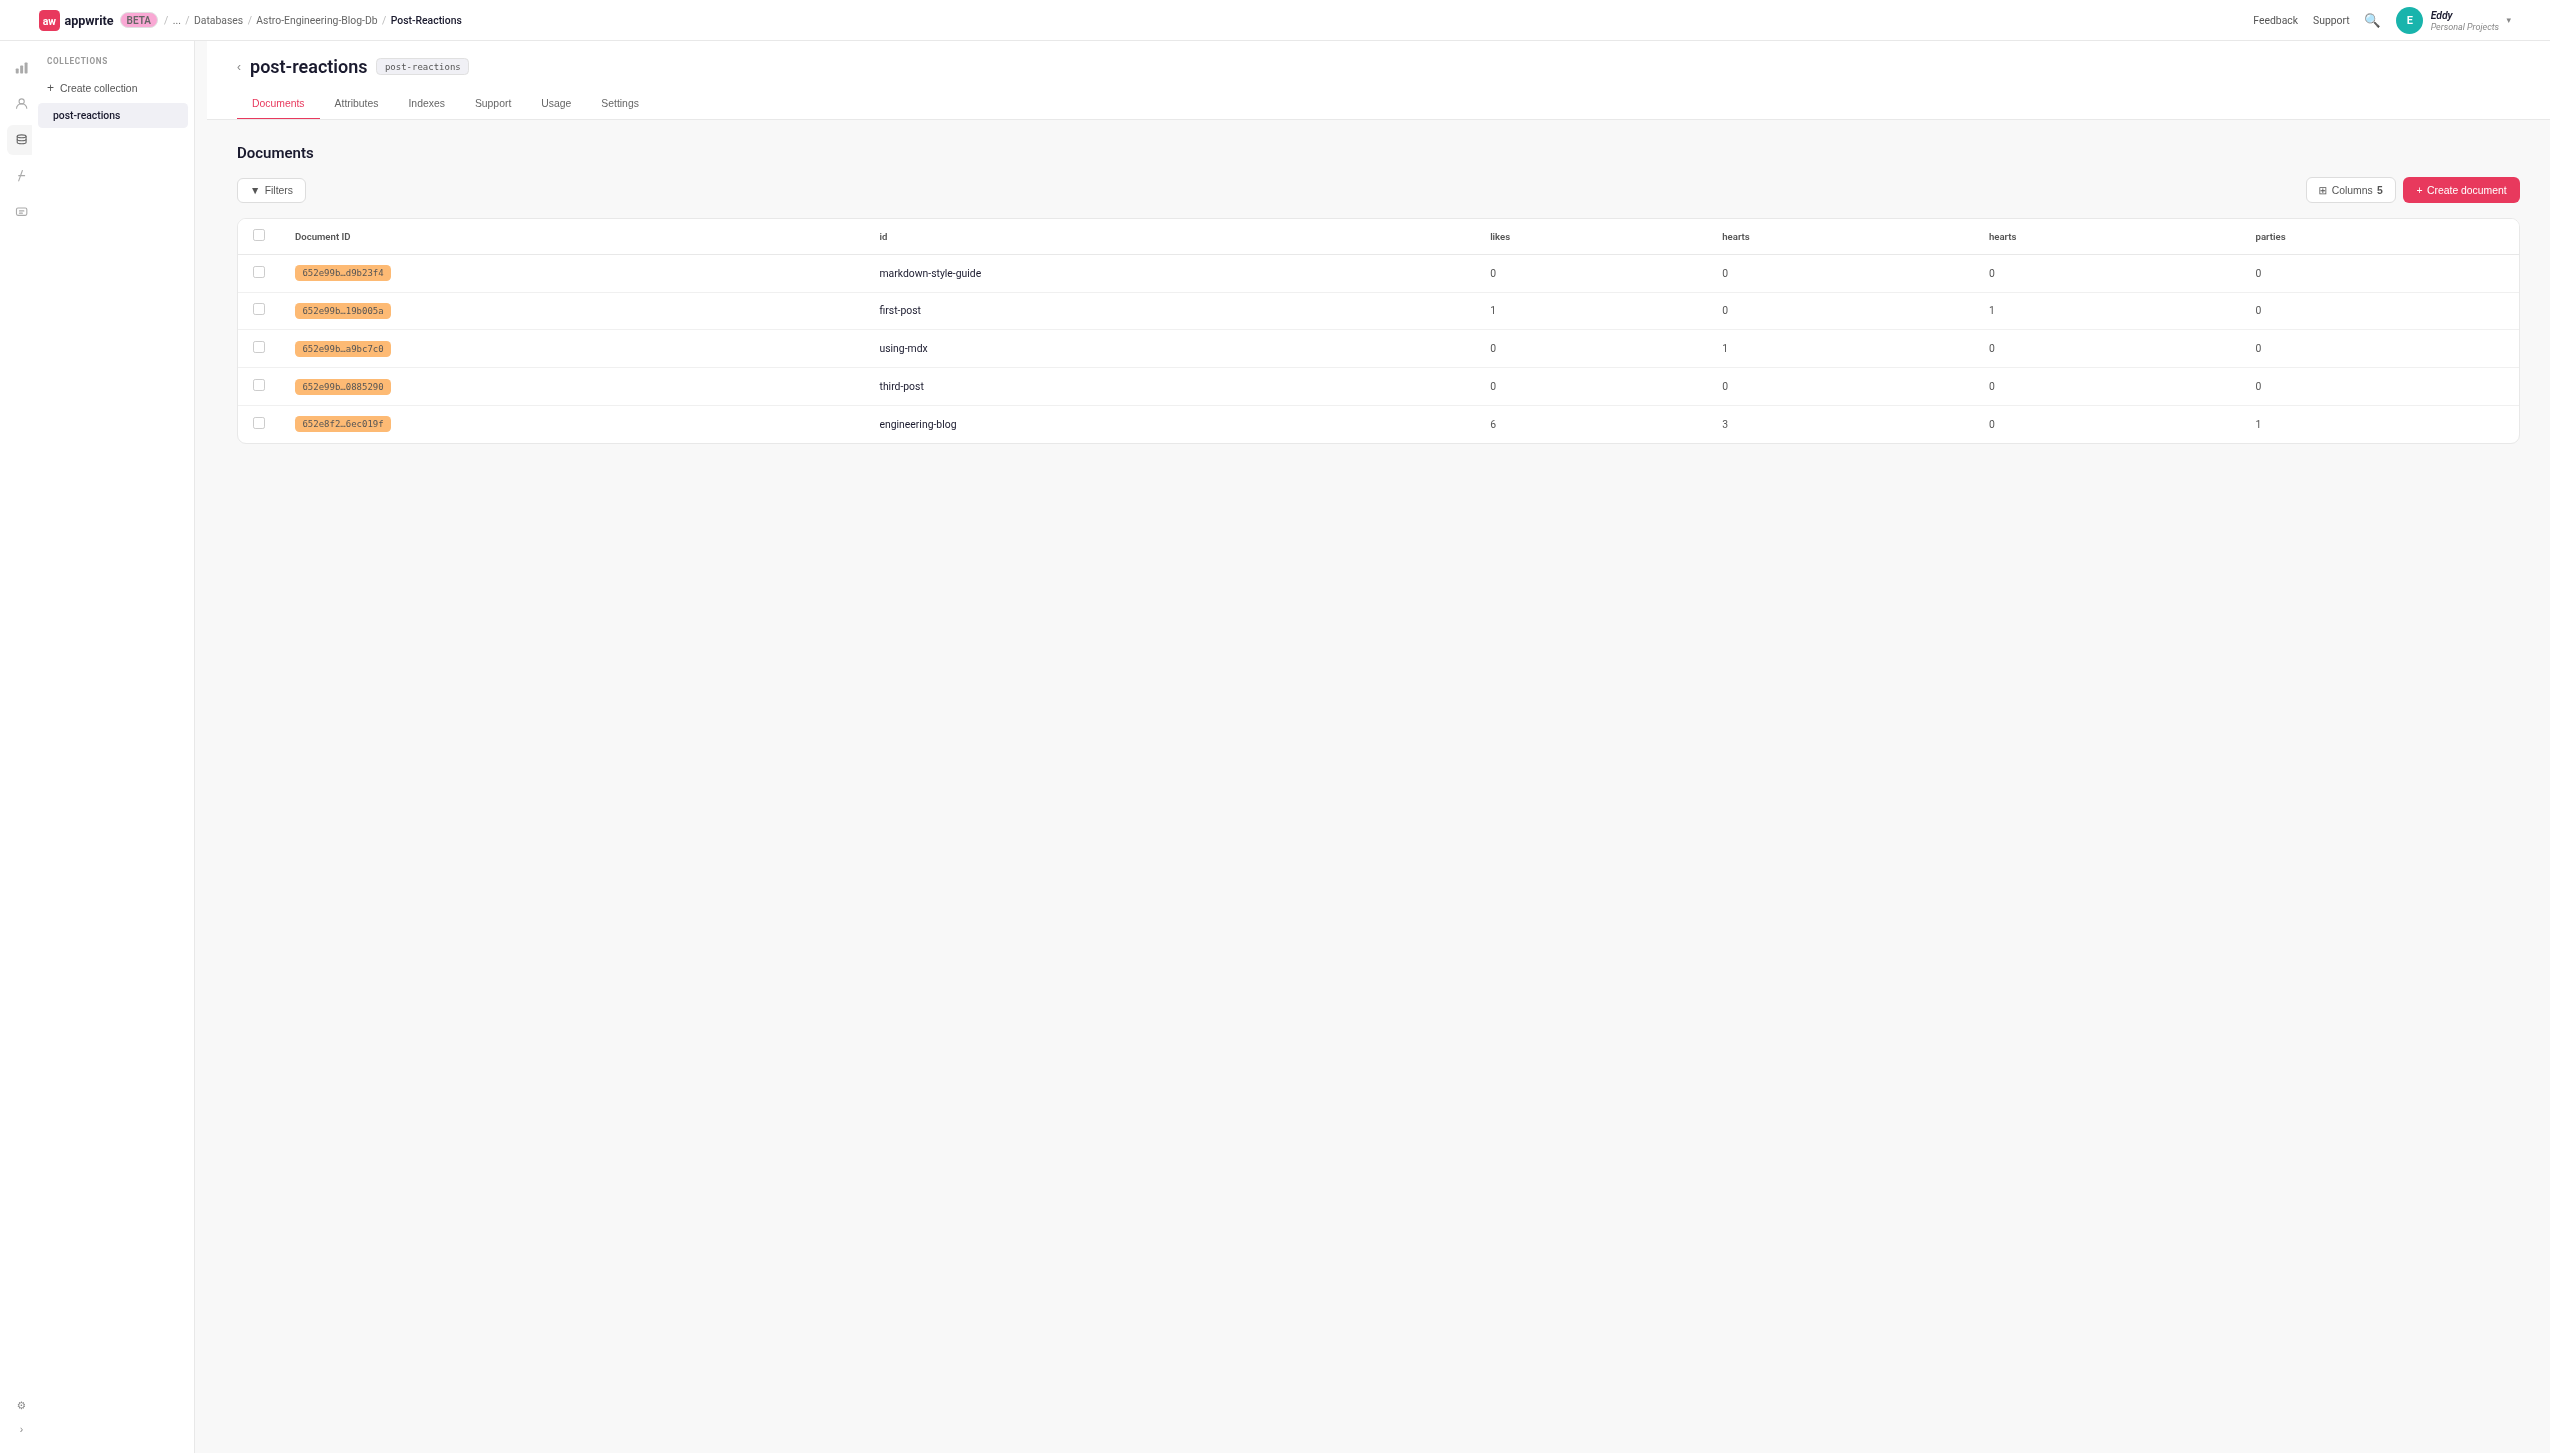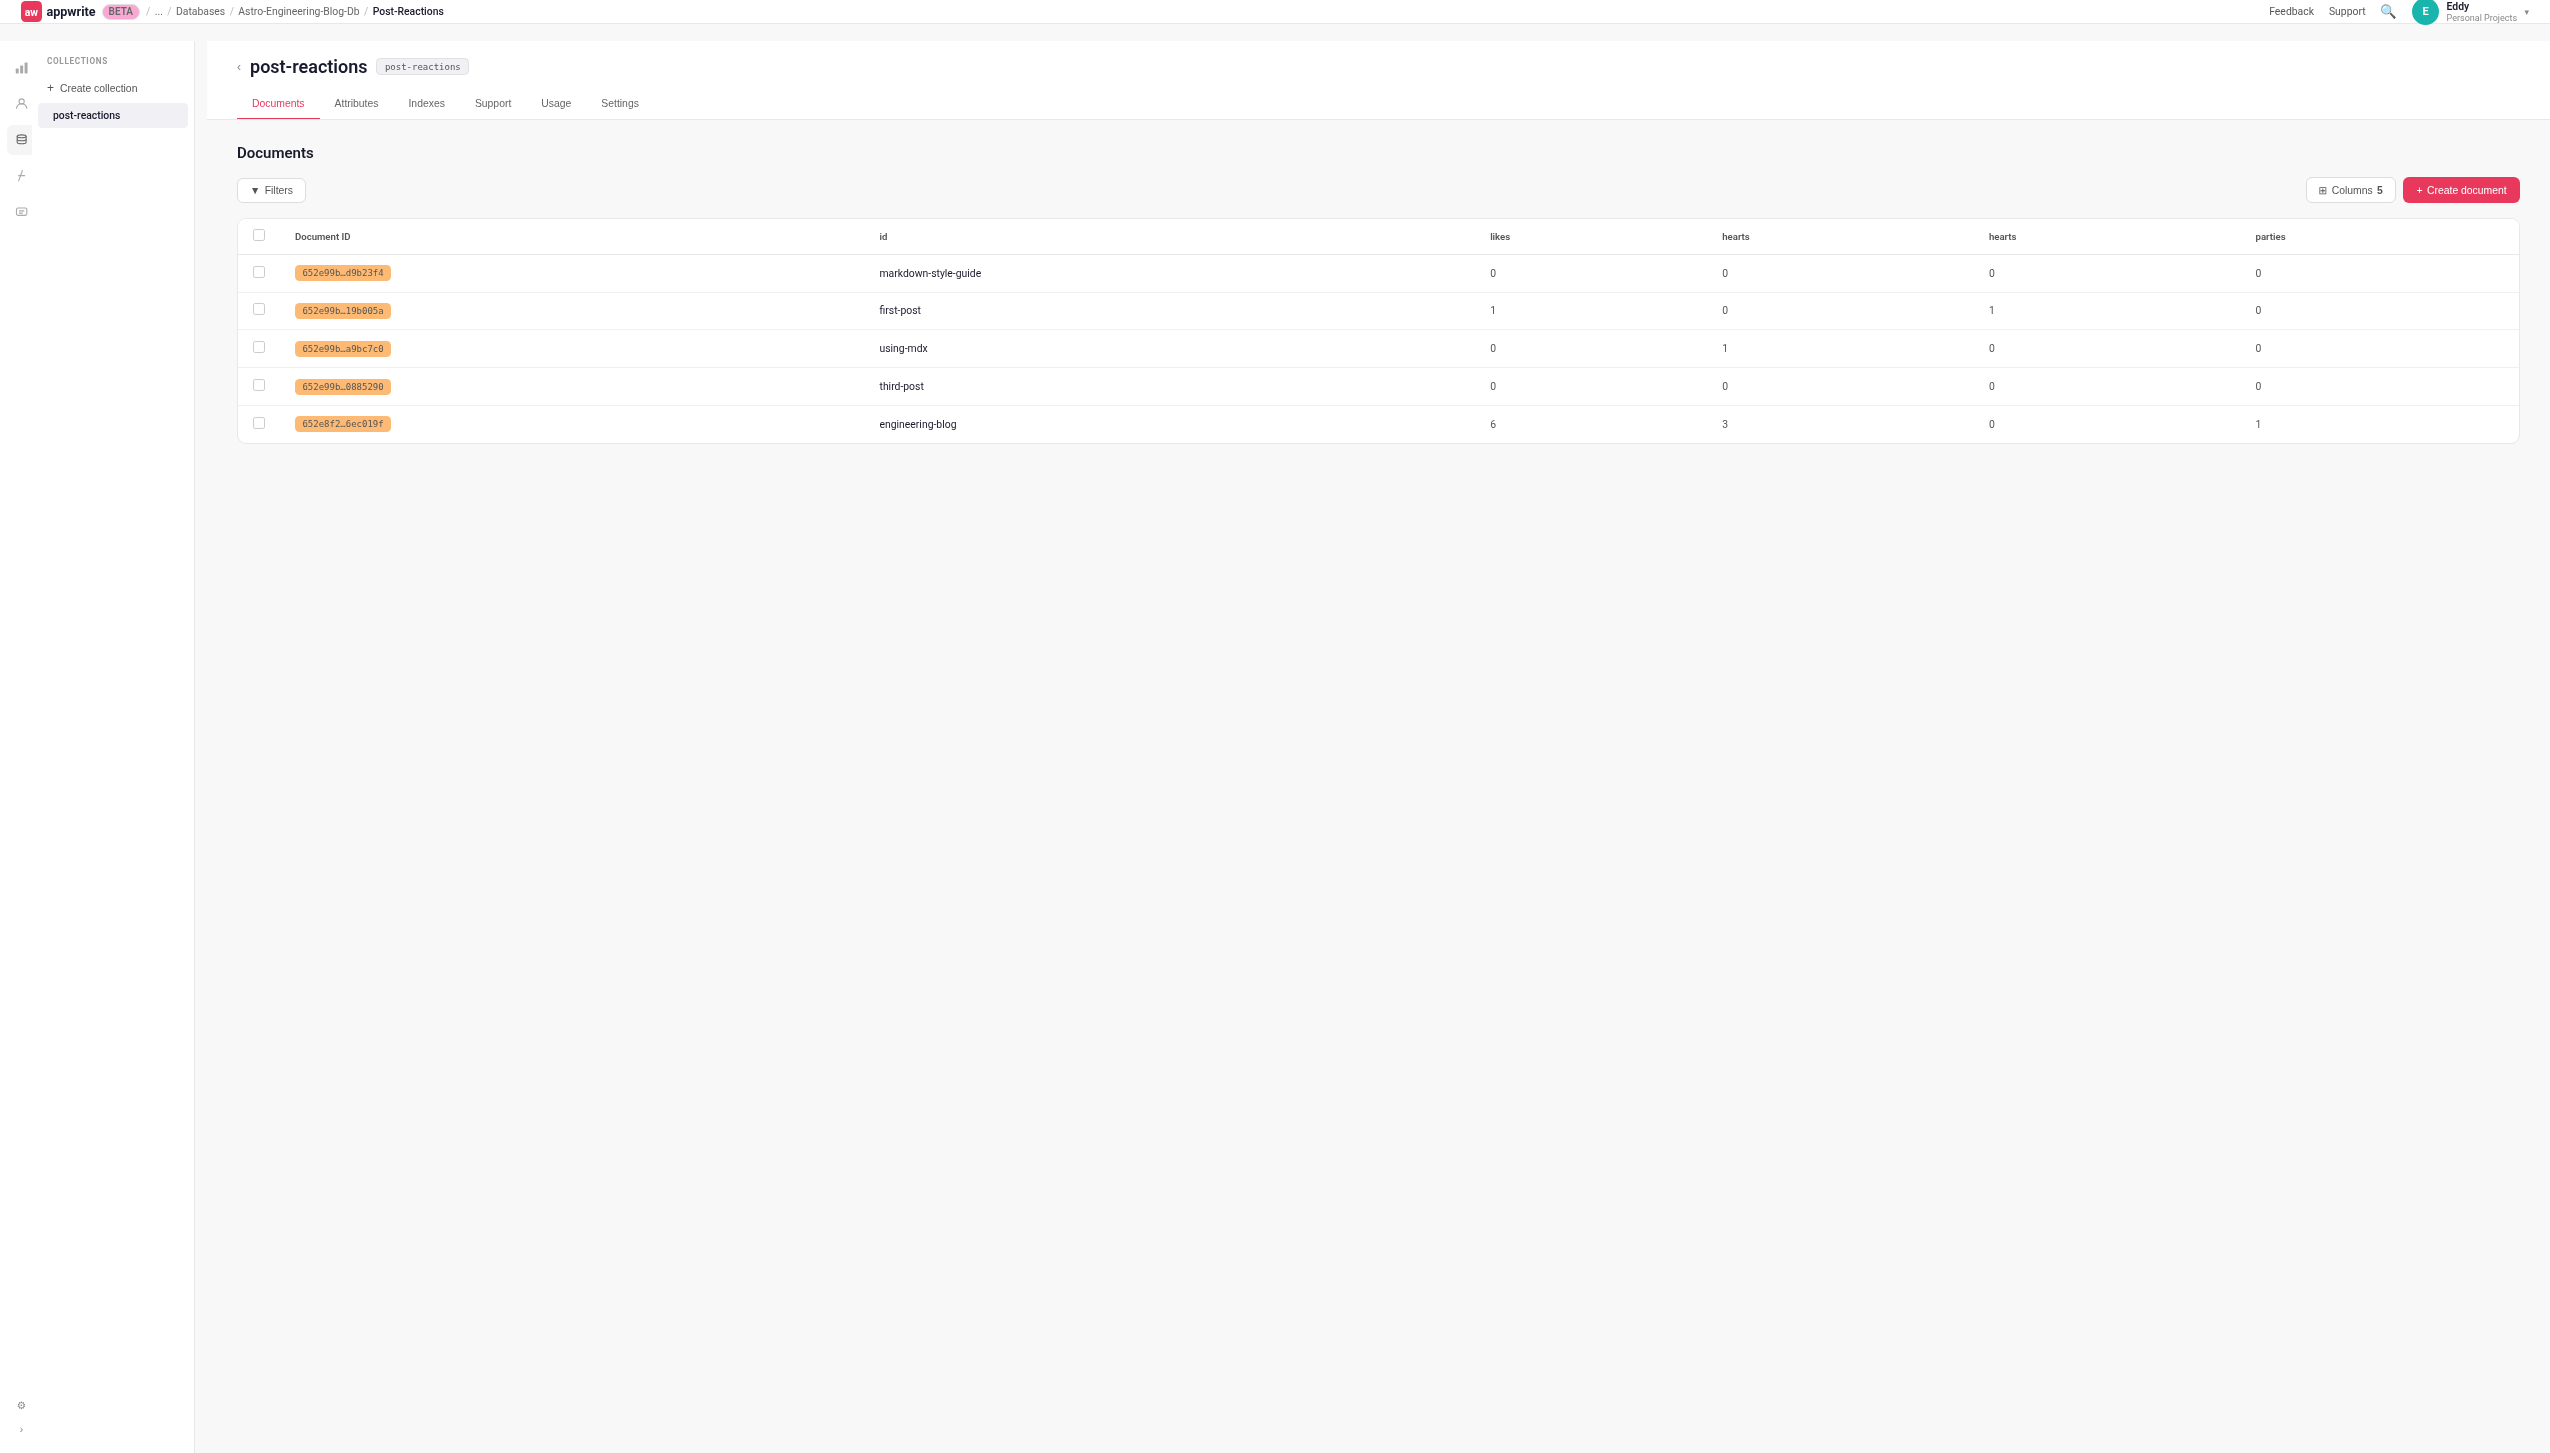--- a/index.html
+++ b/index.html
@@ -2,42 +2,42 @@
 <html style="font-size:12px"><head>
   <meta charset="utf-8">
   <style>
     * { box-sizing: border-box; margin: 0; padding: 0; }
     body { font-family: -apple-system, BlinkMacSystemFont, 'Segoe UI', Roboto, sans-serif; background: #f8f8f8; color: #1a1a2e; font-size: 10.4px; }
 
     
     .topnav {
       display: flex; align-items: center; justify-content: space-between;
       background: #fff; border-bottom: 0.7px solid #e8e8e8;
-      padding: 0 21px; height: 24px; position: fixed; top: 0; left: 0; right: 0; z-index: 100;
+      padding: 0 39px; height: 41px; position: fixed; top: 0; left: 0; right: 0; z-index: 100;
     }
     .topnav-left { display: flex; align-items: center; gap: 6px; }
     .appwrite-logo { display: flex; align-items: center; gap: 4.4px; font-weight: 700; font-size: 12.6px; color: #1a1a2e; }
     .logo-icon { width: 21px; height: 21px; }
     .beta-badge {
       background: #f9a8d4; color: #666; font-size: 10px; padding: 1.5px 6px;
       border-radius: 9px; font-weight: 600; border: 0.7px solid #e0e0e0;
     }
     .breadcrumb { display: flex; align-items: center; gap: 4.4px; color: #666; font-size: 10.4px; }
     .breadcrumb-sep { color: #bbb; }
     .breadcrumb-item { color: #666; }
     .breadcrumb-item.active { color: #1a1a2e; font-weight: 500; }
     .topnav-right { display: flex; align-items: center; gap: 15px; }
     .nav-link { color: #555; font-size: 10.4px; cursor: pointer; }
     .search-icon-btn { background: none; border: none; cursor: pointer; color: #555; font-size: 13.3px; }
     .user-avatar {
       width: 27px; height: 27px; border-radius: 50%; background: #19b4ac;
       display: flex; align-items: center; justify-content: center;
       color: #fff; font-weight: 600; font-size: 11px; cursor: pointer;
     }
-    .user-info { display: flex; flex-direction: column; }
+    .user-info { display: flex; flex-direction: column; font-style: italic; }
     .user-name { font-weight: 600; font-size: 10.4px; color: #1a1a2e; }
     .user-org { font-size: 9px; color: #888; }
     .user-section { display: flex; align-items: center; gap: 7.4px; cursor: pointer; }
     .chevron-down { color: #888; font-size: 9px; }
 
     
     .layout { display: flex; margin-top: 41px; min-height: calc(100vh - 41px); }
 
     
     .icon-sidebar {

